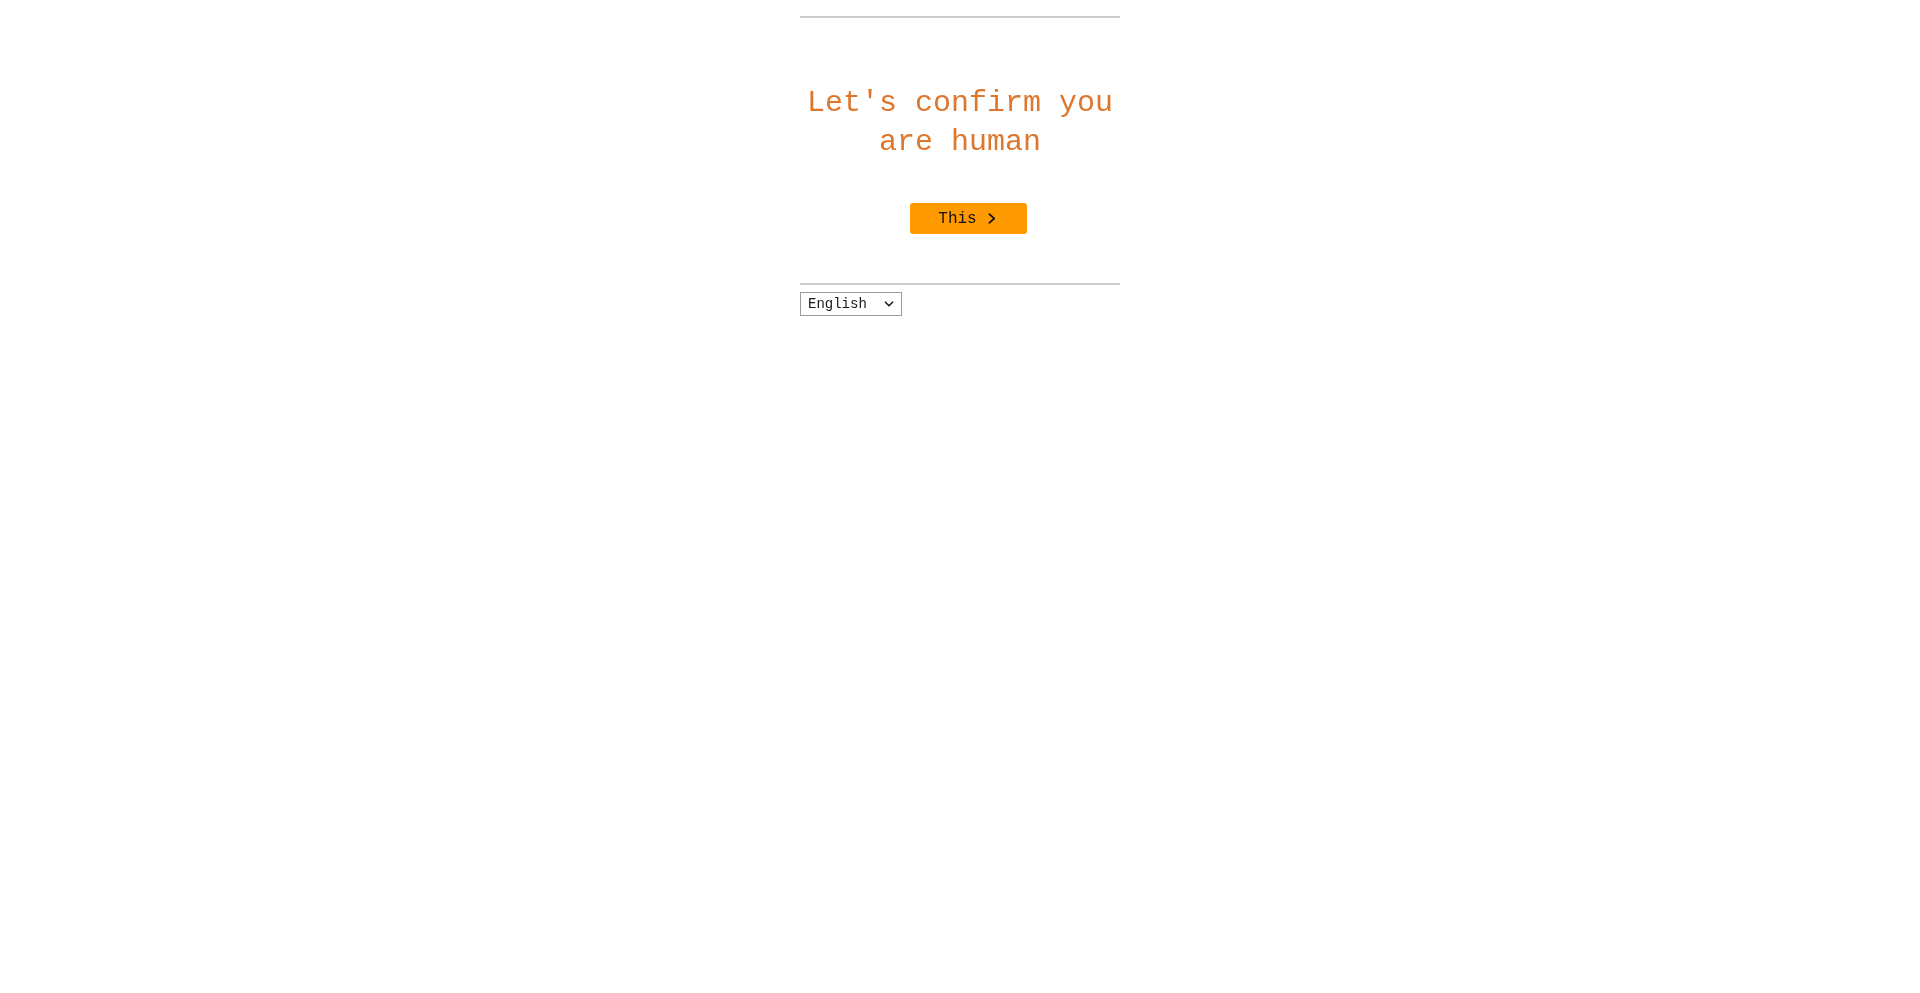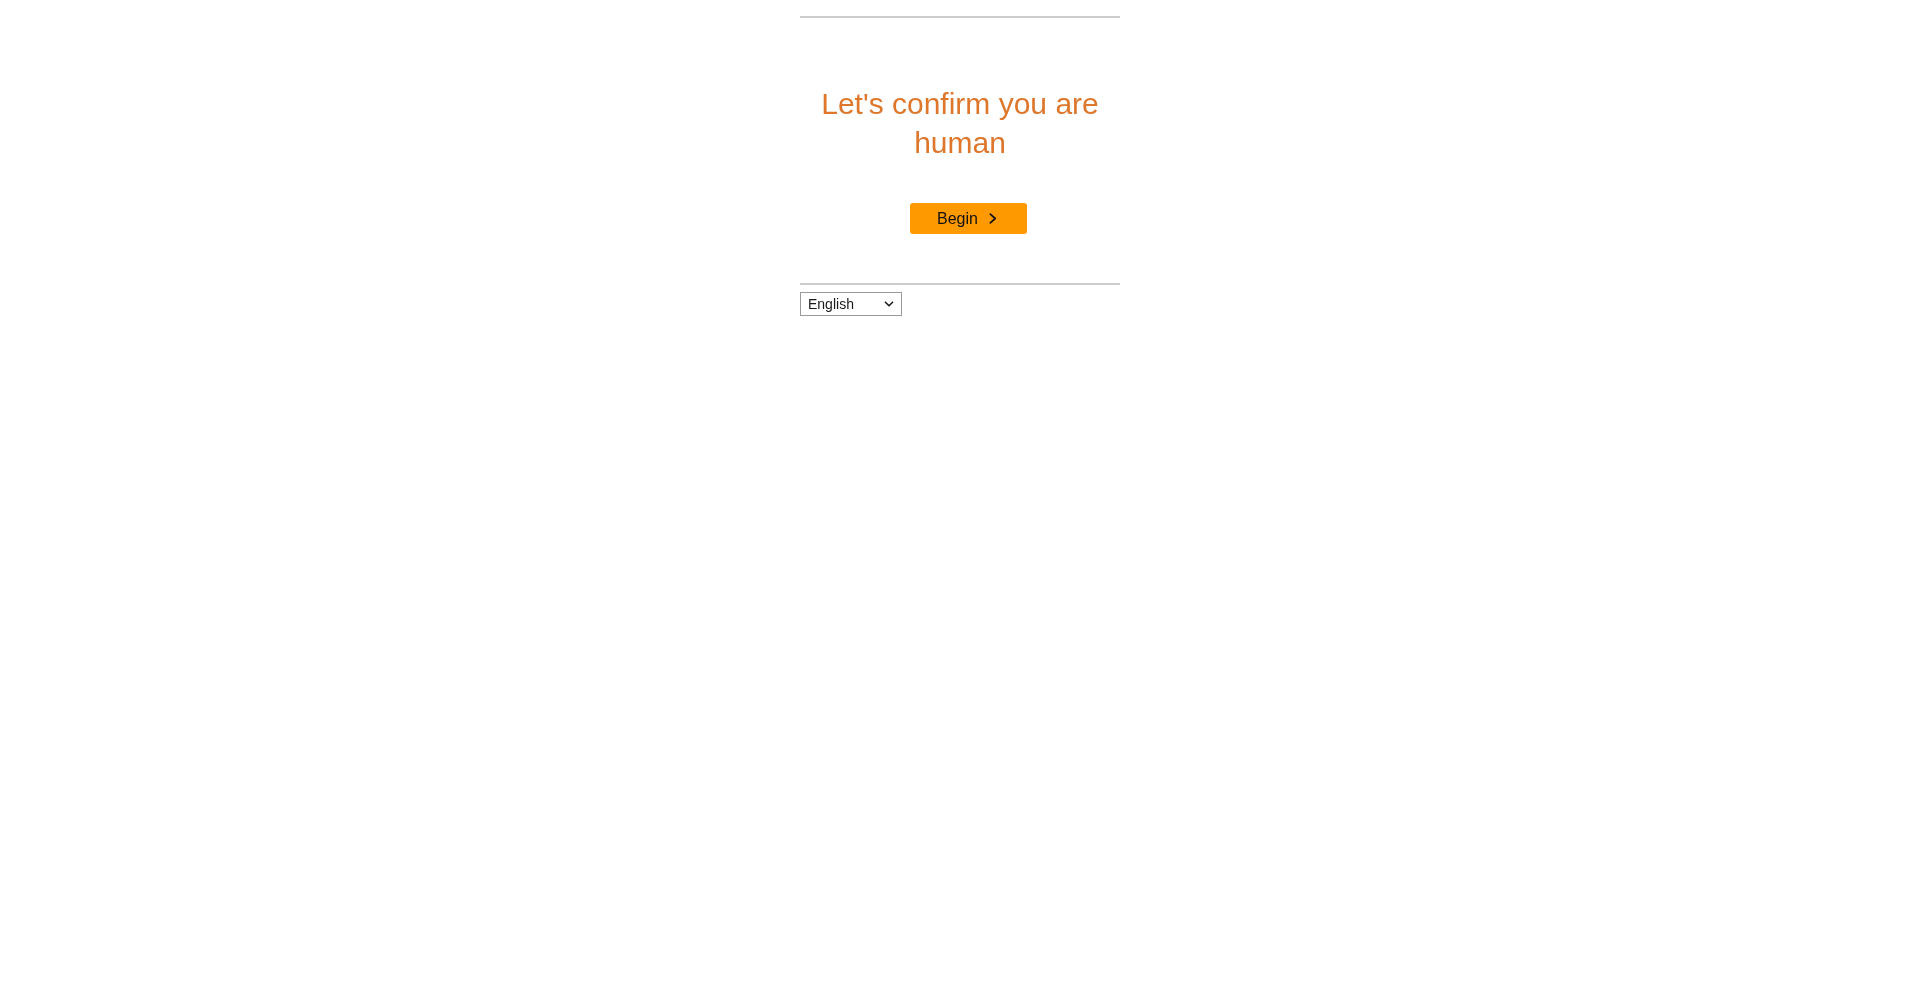--- a/index.html
+++ b/index.html
@@ -15,20 +15,21 @@
   body{
     width:1920px;
     height:993px;
     overflow:hidden;
     font-family:"Liberation Sans","DejaVu Sans",sans-serif;
     -webkit-font-smoothing:antialiased;
   }
   .column{
     width:320px;
     margin:16px auto;
+    font-family:Liberation Mono, monospace;
   }
   hr.divider{
     border:none;
     height:2px;
     background:var(--divider);
   }
   hr.divider.top{margin-top:6px;}
   hr.divider.bottom{margin-top:49px;}
   h1.captcha-heading{
     margin-top:66px;
@@ -104,21 +105,21 @@
 
 <div class="column">
 
   <hr class="divider top">
 
   <h1 class="captcha-heading">Let's confirm you are human</h1>
 
 
   <div class="btn-row">
     <button class="begin-btn">
-      <span>Begin</span>
+      <span>This</span>
       <svg width="13" height="13" viewBox="0 0 24 24" fill="none" stroke="#111111" stroke-width="3.2" stroke-linecap="round" stroke-linejoin="round">
         <polyline points="8 4 17 12 8 20"></polyline>
       </svg>
     </button>
   </div>
 
   <hr class="divider bottom">
 
   <div class="select-wrap">
     <select class="lang-select">

